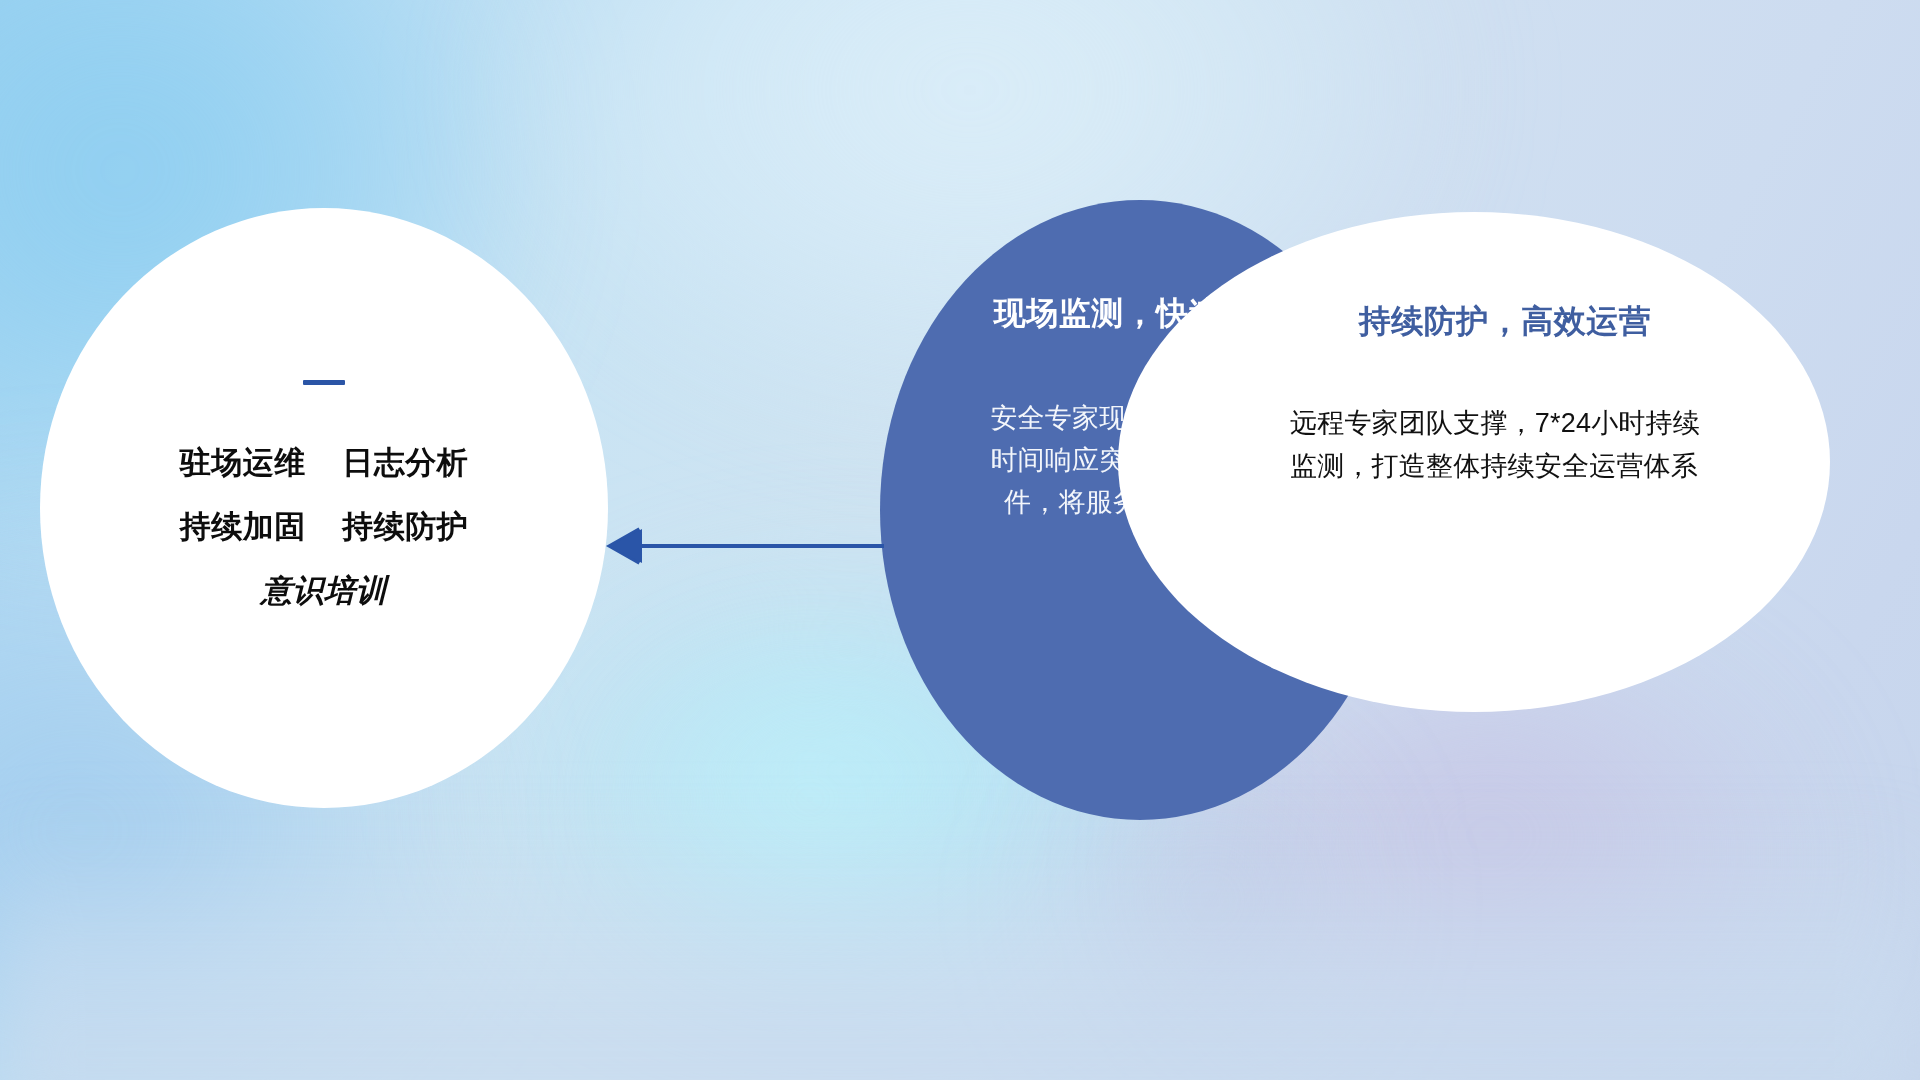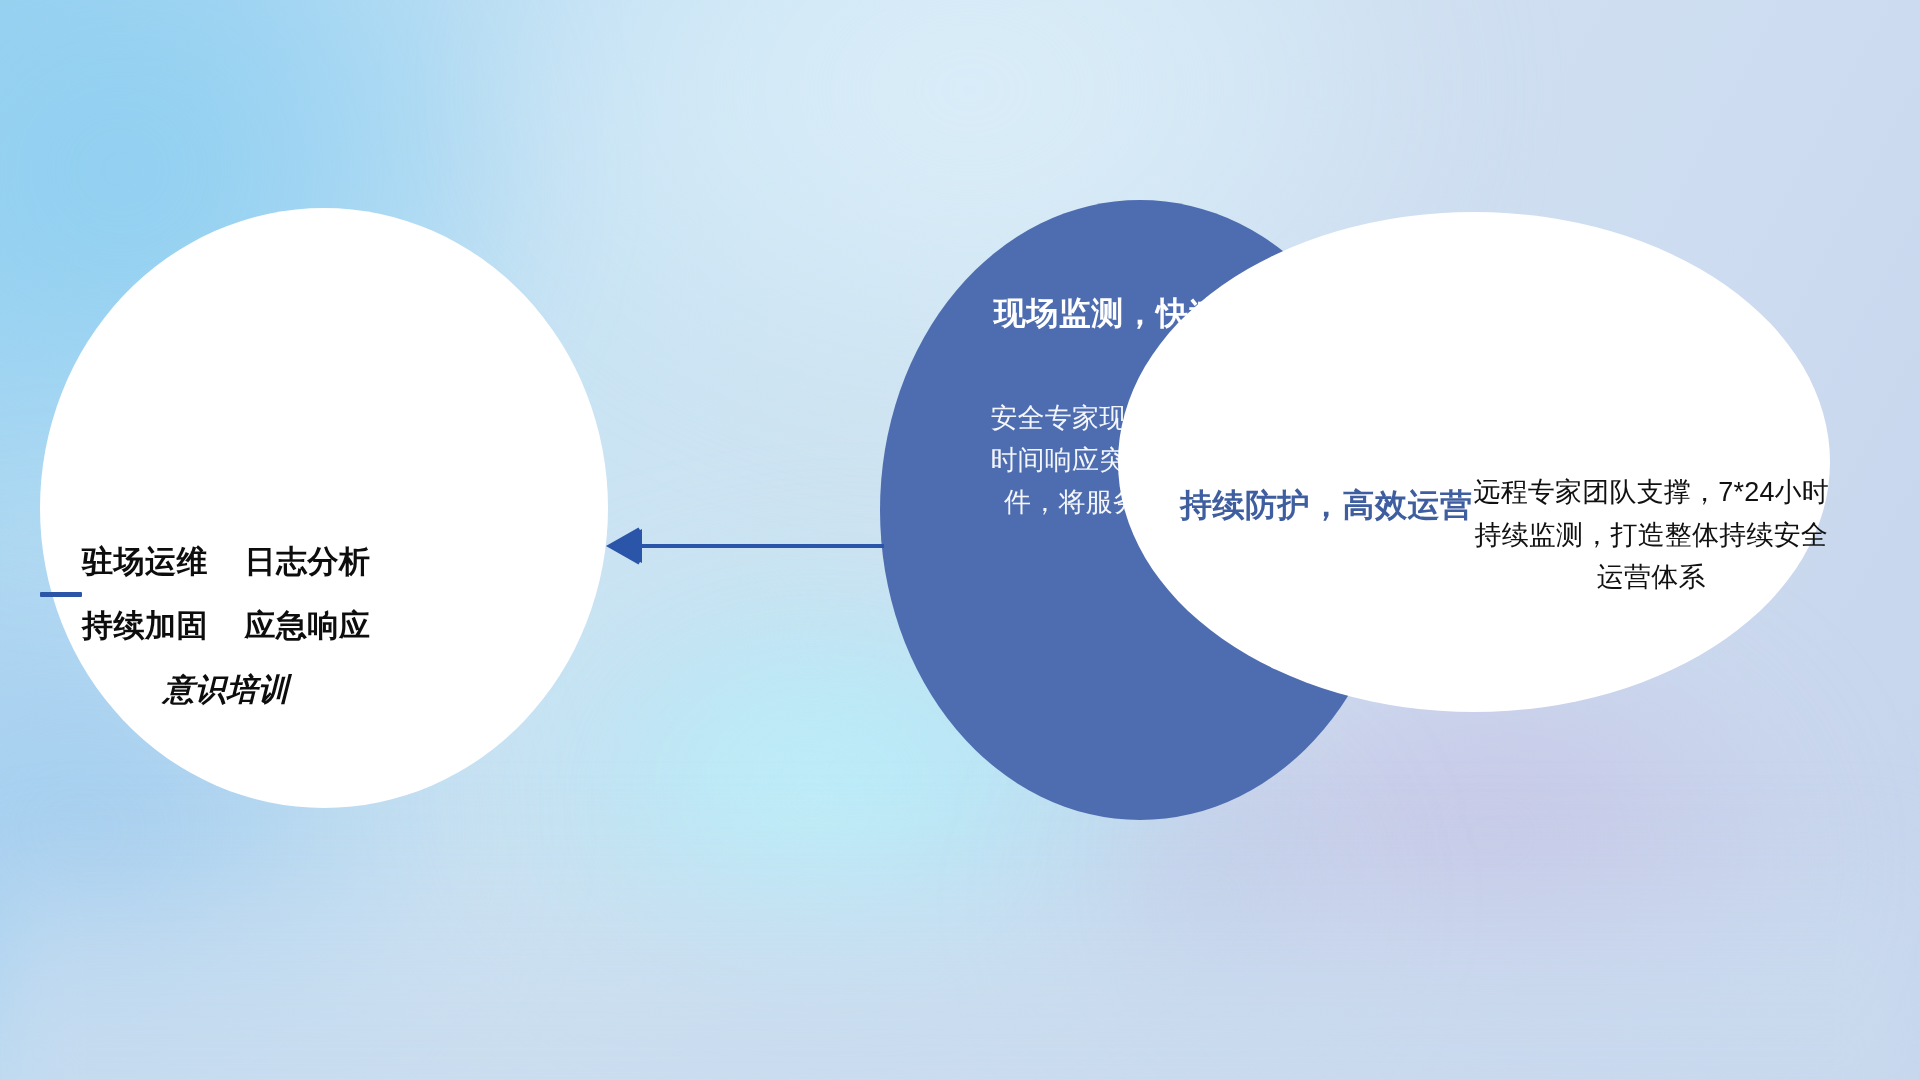--- a/index.html
+++ b/index.html
@@ -80,21 +80,21 @@
   }
   .circle-right {
     left:1118px; top:212px; width:712px; height:500px;
     background:#ffffff;
   }
 
   
   .left-content {
     position:absolute;
     left:40px; top:208px; width:568px; height:600px;
-    display:flex; flex-direction:row;
+    display:flex; flex-direction:column;
     align-items:center; justify-content:flex-start;
     padding-top:172px;
   }
   .left-dash {
     width:42px; height:5px; background:#2b55a6; border-radius:1px;
   }
   .left-lines {
     margin-top:62px;
     text-align:center;
     color:#0d0d0d;
@@ -124,33 +124,33 @@
     color:#f3f6fb;
     font-size:27px;
     line-height:1.55;
     letter-spacing:0.2px;
   }
 
   
   .right-content {
     position:absolute;
     left:1118px; top:212px; width:712px; height:500px;
-    display:flex; 
+    display:flex; flex-direction:column;
     align-items:center;
     padding-top:88px;
     padding-left:62px;
   }
   .right-title {
     color:#3f5ea0; font-weight:bold; font-size:32px;
     letter-spacing:0.5px; white-space:nowrap;
   }
   .right-body {
     margin-top:58px;
     width:430px;
-    text-align:center;
+    text-align:left;
     color:#111111;
     font-size:27px;
     line-height:1.58;
     letter-spacing:0.2px;
   }
 
   
   .arrow { position:absolute; left:596px; top:516px; }
 </style>
 </head>
@@ -188,18 +188,18 @@
   <div class="circle circle-right"></div>
   <div class="right-content">
     <div class="right-title">持续防护，高效运营</div>
     <div class="right-body">远程专家团队支撑，7*24小时持续监测，打造整体持续安全运营体系</div>
   </div>
 
   <div class="left-content">
     <div class="left-dash"></div>
     <div class="left-lines">
       <div class="row">驻场运维    日志分析</div>
-      <div class="row">持续加固    应急响应</div>
+      <div class="row">持续加固    持续防护</div>
       <div class="row">意识培训</div>
     </div>
   </div>
 
 </div>
 
 </body></html>

